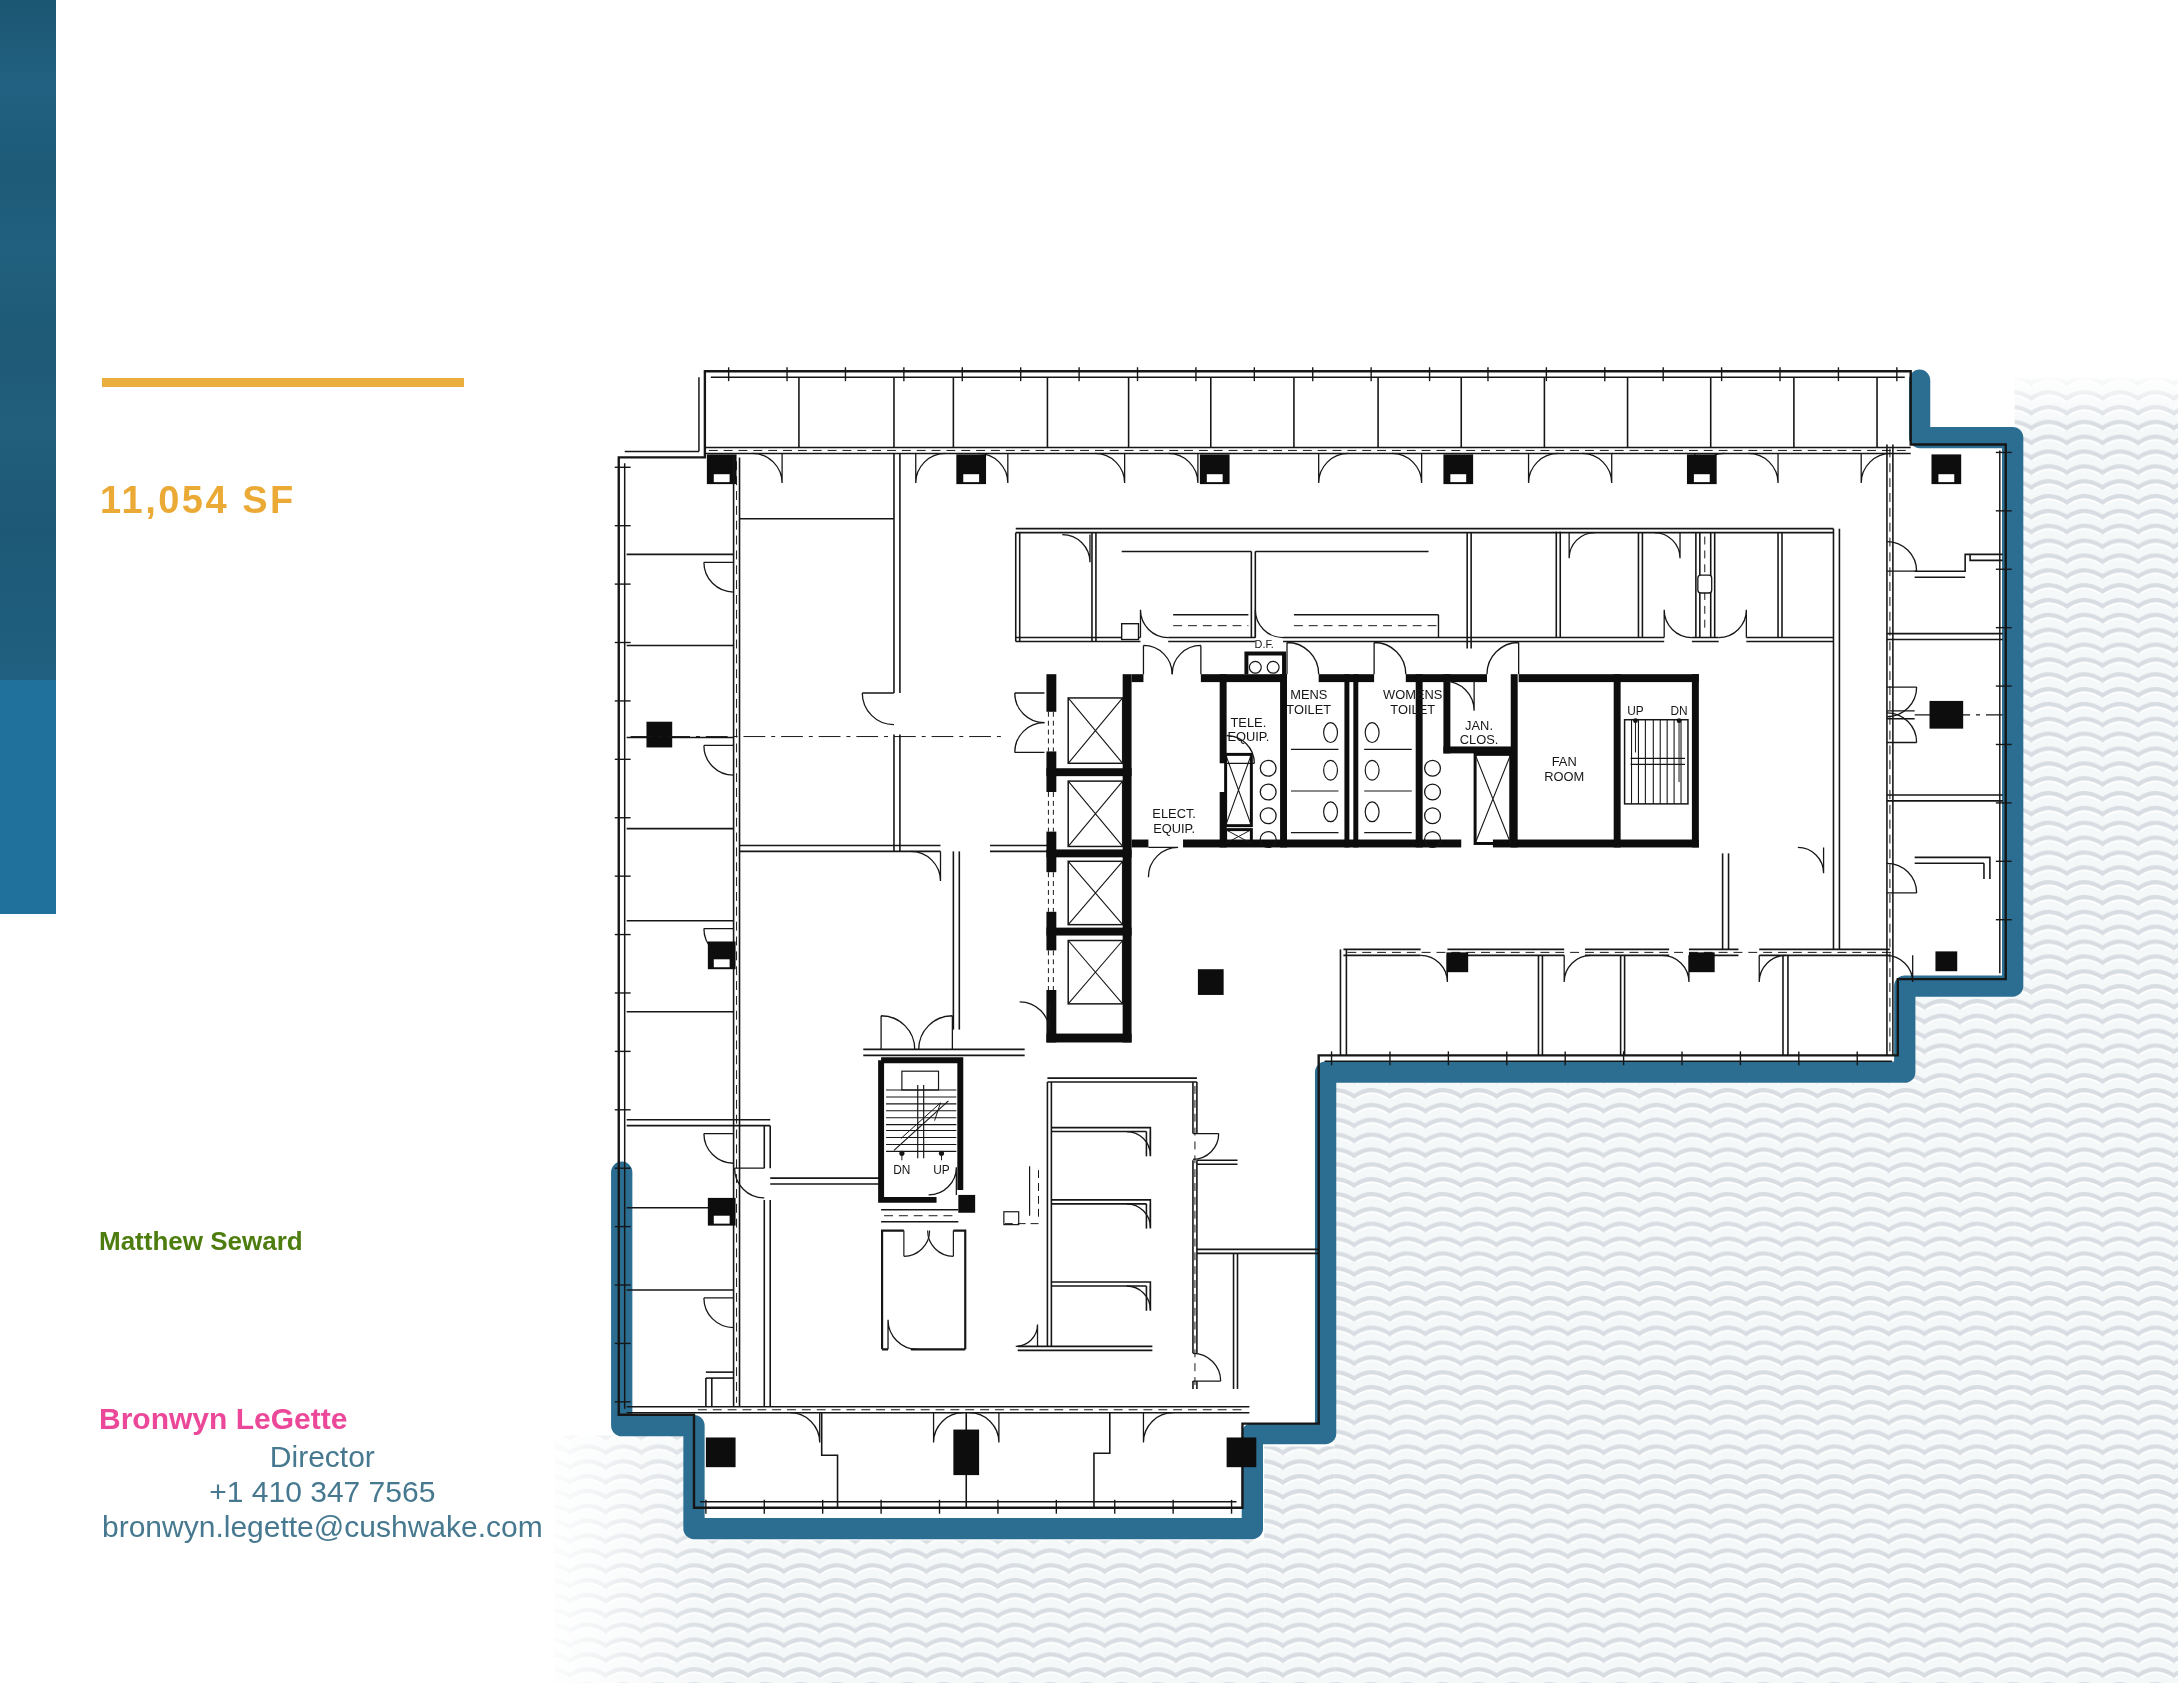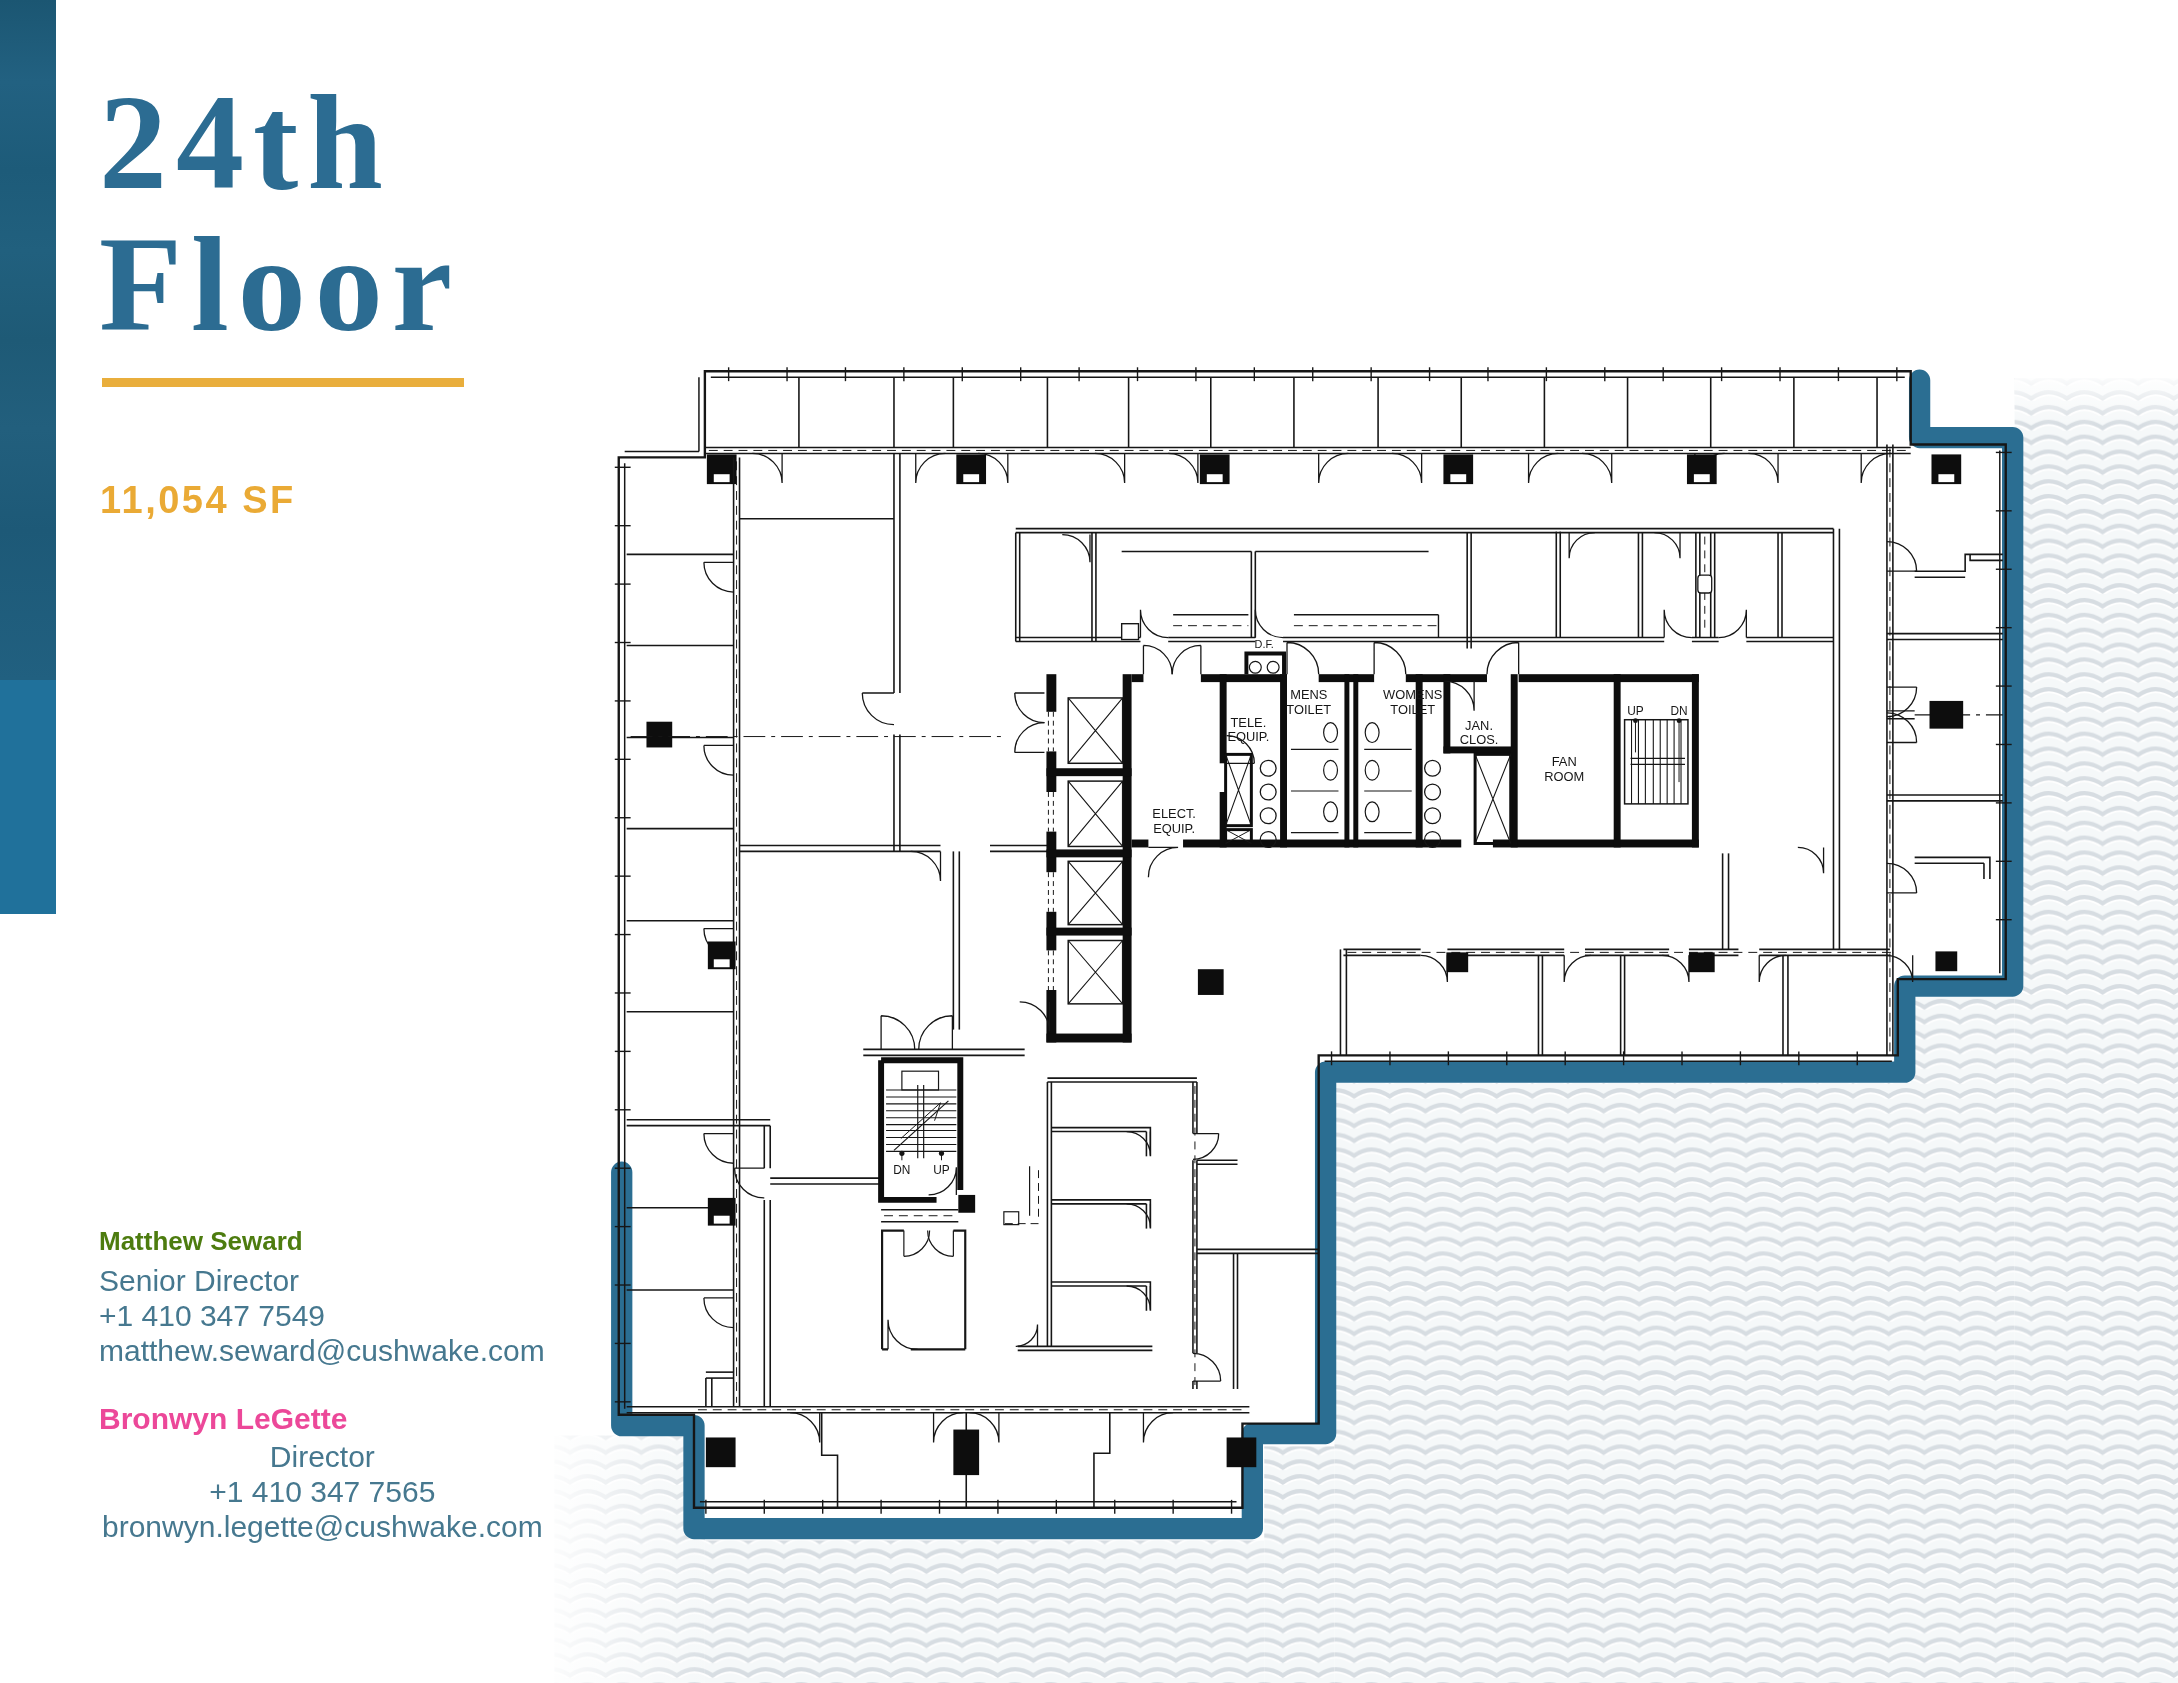--- a/index.html
+++ b/index.html
@@ -712,28 +712,26 @@
 <text x="1580" y="774" font-size="13" text-anchor="middle" fill="#161616" font-family="Liberation Sans,sans-serif">FAN</text>
       <text x="1580" y="789" font-size="13" text-anchor="middle" fill="#161616" font-family="Liberation Sans,sans-serif">ROOM</text>
 
 <text x="1277" y="655" font-size="11" text-anchor="middle" fill="#161616" font-family="Liberation Sans,sans-serif">D.F.</text>
 </svg>
 
 <div class="abs" style="left:0;top:0;width:56px;height:680px;background:linear-gradient(180deg,#1b5672 0%,#226181 12%,#1d5b79 25%,#21607e 37%,#1e5a76 50%,#225f7d 63%,#1d5977 78%,#216080 100%);"></div>
 
 <div class="abs" style="left:0;top:680px;width:56px;height:234px;background:#20719b;"></div>
 
-<div class="abs" style="left:99px;top:71px;width:515px;font-family:'Liberation Serif',serif;font-weight:bold;font-size:136px;line-height:142px;color:#2c6c92;letter-spacing:9px;">24th<br>Floor</div>
 
 <div class="abs" style="left:102px;top:378px;width:362px;height:9px;background:#e9ae3c;"></div>
 
 <div class="abs" style="left:100px;top:479px;font-size:38px;font-weight:bold;color:#eaaa35;letter-spacing:2.5px;">11,054 SF</div>
 
 <div class="abs" style="left:99px;top:1226px;font-size:26px;font-weight:bold;color:#4d7c0f;text-align:center;">Matthew Seward</div>
 
-<div class="abs" style="left:99px;top:1263px;font-size:30px;line-height:35px;color:#46788f;">Senior Director<br>+1 410 347 7549<br>matthew.seward@cushwake.com</div>
 
 <div class="abs" style="left:99px;top:1402px;font-size:30px;font-weight:bold;color:#ec4899;">Bronwyn LeGette</div>
 
 <div class="abs" style="left:102px;top:1439px;font-size:30px;line-height:35px;color:#46788f;text-align:center;">Director<br>+1 410 347 7565<br>bronwyn.legette@cushwake.com</div>
 
 </div>
 
 
 </body></html>

